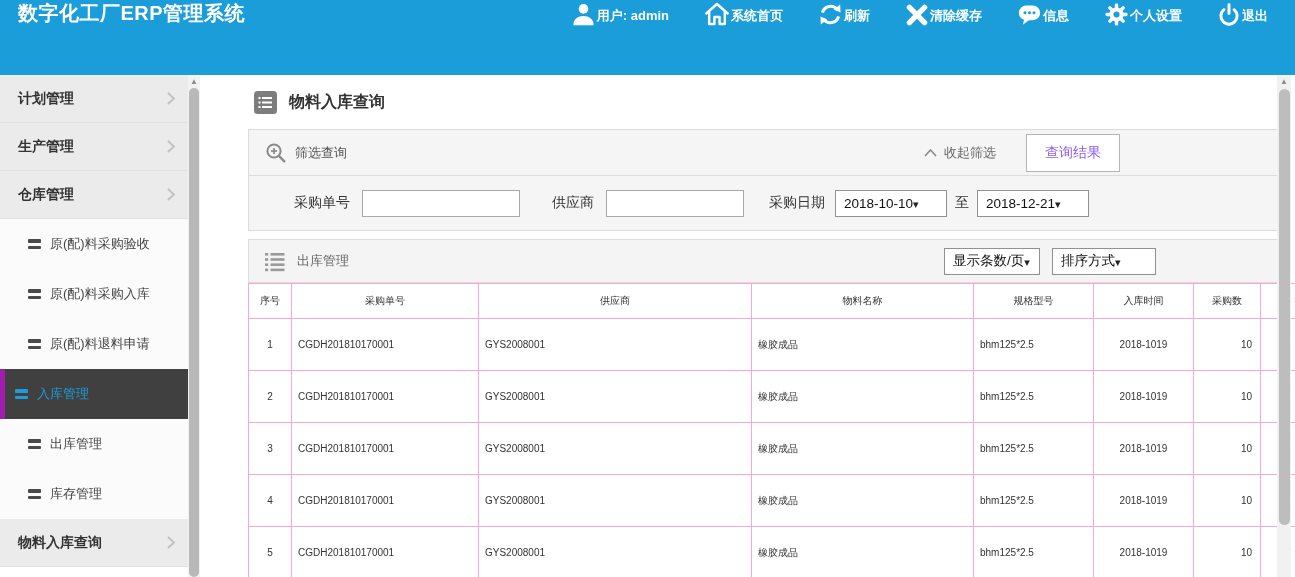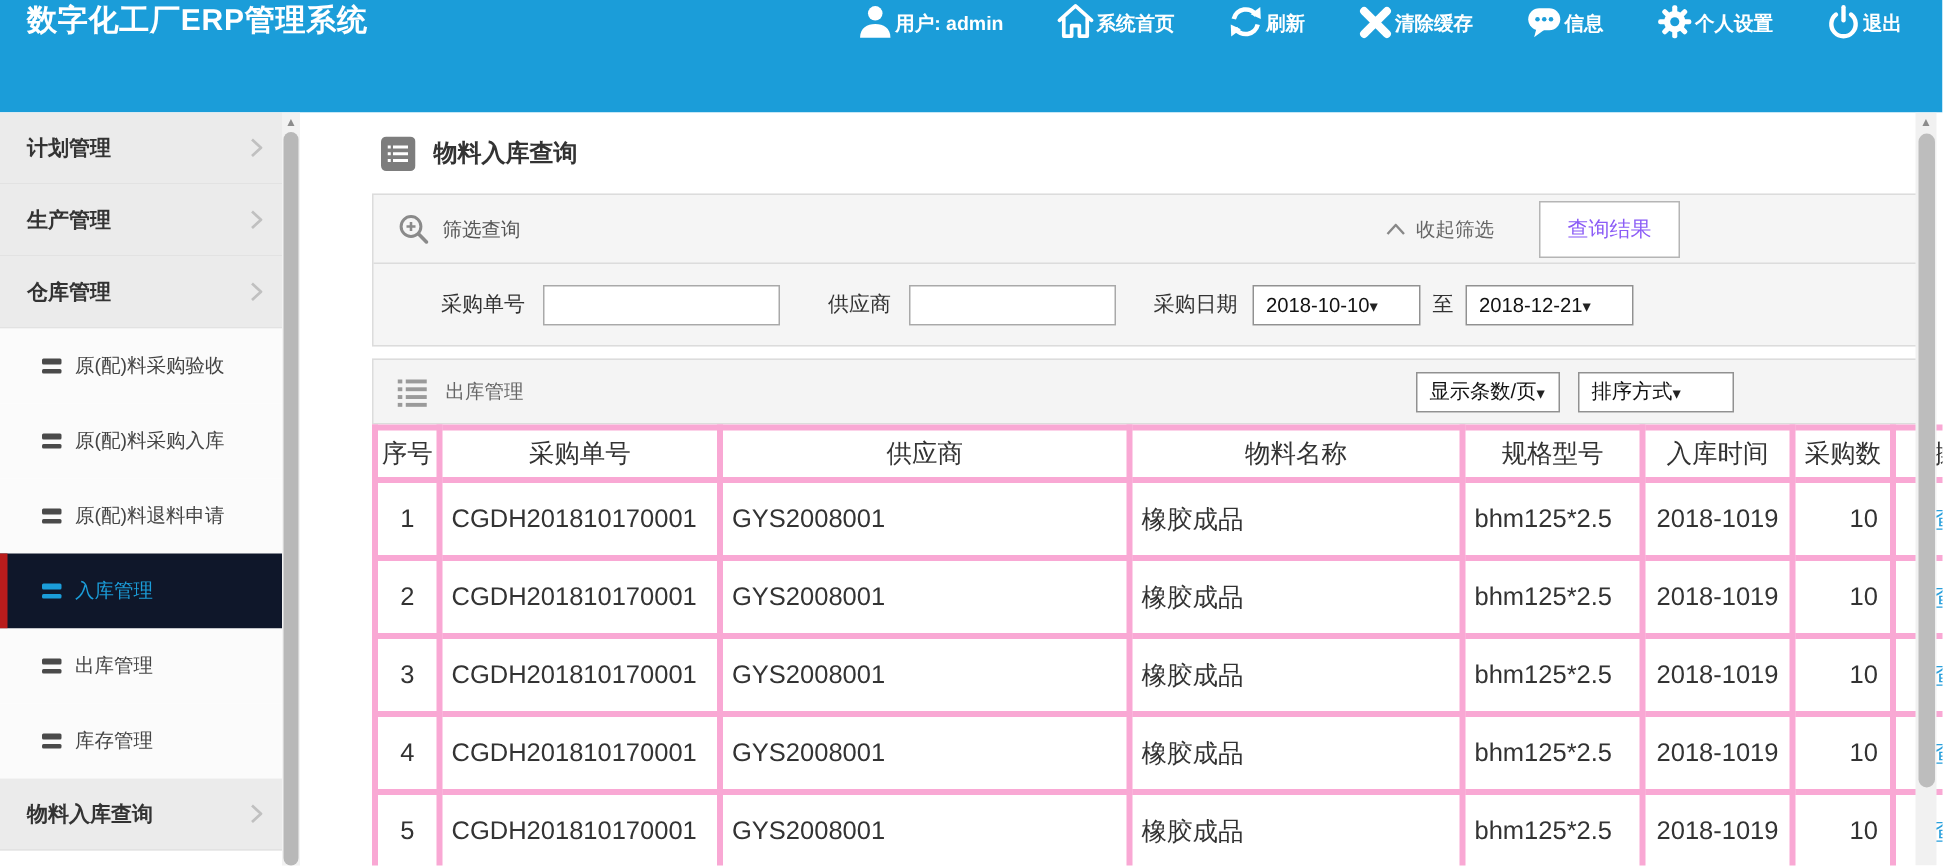--- a/index.html
+++ b/index.html
@@ -17,21 +17,21 @@
   .topnav-item .tlabel { color:#fff; font-size:13px; font-weight:bold; margin-top:3px; white-space:nowrap; }
 
   
   .sidebar { position:absolute; top:75px; left:0; width:200px; bottom:0; background:#fff; }
   .side-items { position:absolute; left:0; top:0; bottom:0; width:188px; }
   .group-item { height:48px; background:#ebebeb; border-bottom:1px solid #e2e2e2;
     display:flex; align-items:center; justify-content:space-between;
     padding:0 13px 0 18px; font-size:14px; font-weight:bold; color:#333; cursor:pointer; }
   .sub-item { height:50px; background:#fbfbfb; display:flex; align-items:center; gap:9px;
     padding-left:28px; font-size:13px; color:#444; cursor:pointer; }
-  .sub-item.active { background:#0f172a; border-left:5px solid #b91c1c; padding-left:23px; color:#1b9dd9; }
+  .sub-item.active { background:#404040; border-left:5px solid #a21caf; padding-left:10px; color:#1b9dd9; }
   .bars { width:13px; display:flex; flex-direction:column; gap:3px; }
   .bars i { display:block; height:3.5px; background:#4a4a4a; border-radius:1px; }
   .sub-item.active .bars i { background:#1b9dd9; }
   .chev { width:8px; height:13px; }
 
   
   .sscroll { position:absolute; right:0; top:0; bottom:0; width:12px; background:#f2f2f2; }
   .sscroll .arr, .vscroll .arr { height:13px; text-align:center; color:#8c8c8c; font-size:8px;
     line-height:13px; user-select:none; }
   .arr::after { content:"▲"; }
@@ -70,21 +70,21 @@
 
   .list-bar { margin:8px 10px 0; height:44px; border:1px solid #dcdcdc; background:#f4f4f4;
     display:flex; align-items:center; padding:0 16px; }
   .list-title { font-size:13px; color:#666; margin-left:9px; }
   .list-bar .sel { min-width:96px; }
   .list-bar .sel + .sel { margin-left:12px; min-width:104px; }
   .list-sel-wrap { margin-right:112px; display:flex; }
 
   table.grid { border-collapse:collapse; table-layout:fixed; width:1100px; margin-left:10px;
     background:#fff; }
-  .grid th, .grid td { border:4px solid #f9a8d4; font-size:17px; color:#333; overflow:hidden;
+  .grid th, .grid td { border:1px solid #f9a8d4; font-size:10px; color:#333; overflow:hidden;
     white-space:nowrap; }
   .grid th { height:35px; font-weight:normal; text-align:center; }
   .grid td { height:52px; padding:0 6px; }
   .c-center { text-align:center; } .c-right { text-align:right; padding-right:8px !important; }
   .c-left { text-align:left; }
   a.view-link { color:#2aa0dc; text-decoration:none; cursor:pointer; }
 
   svg { display:block; }
 </style>
 </head>

